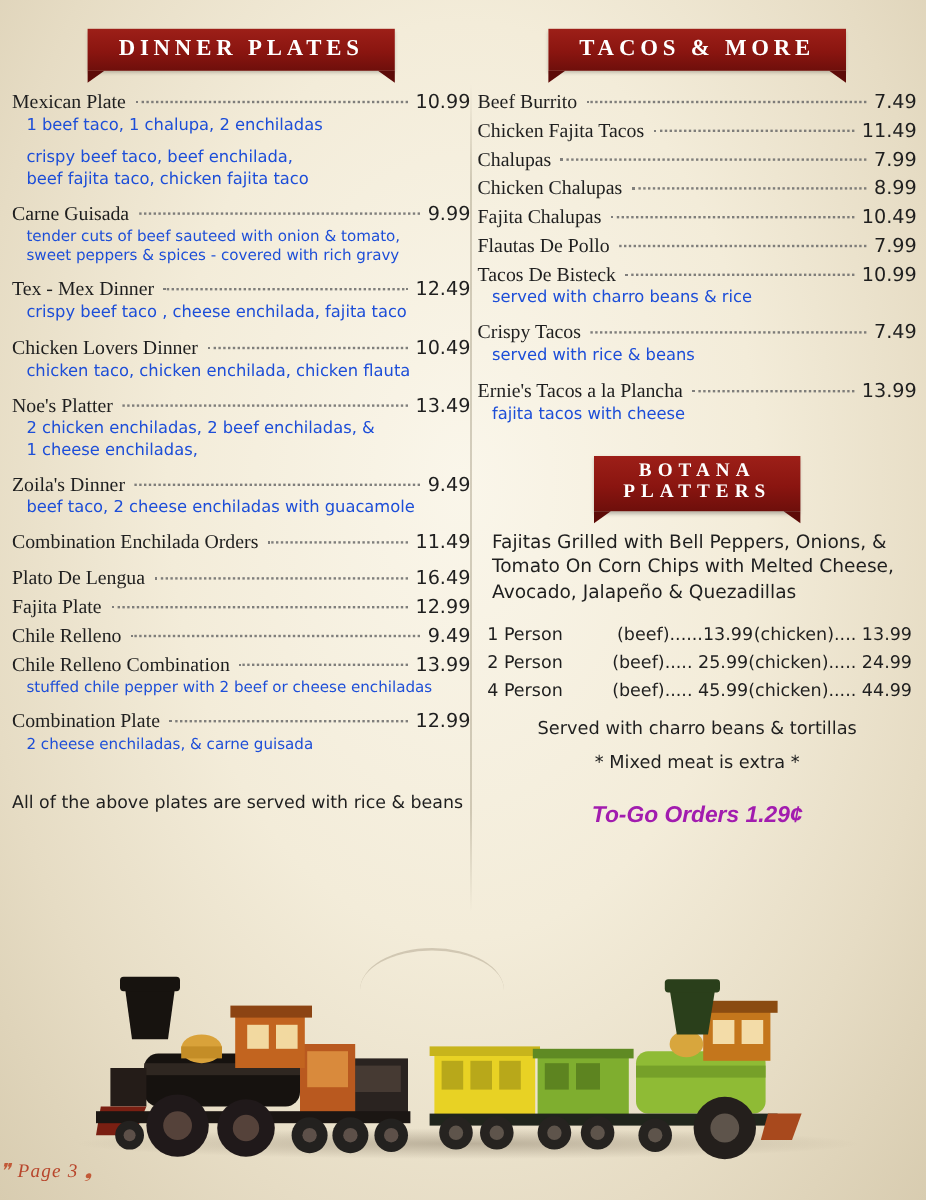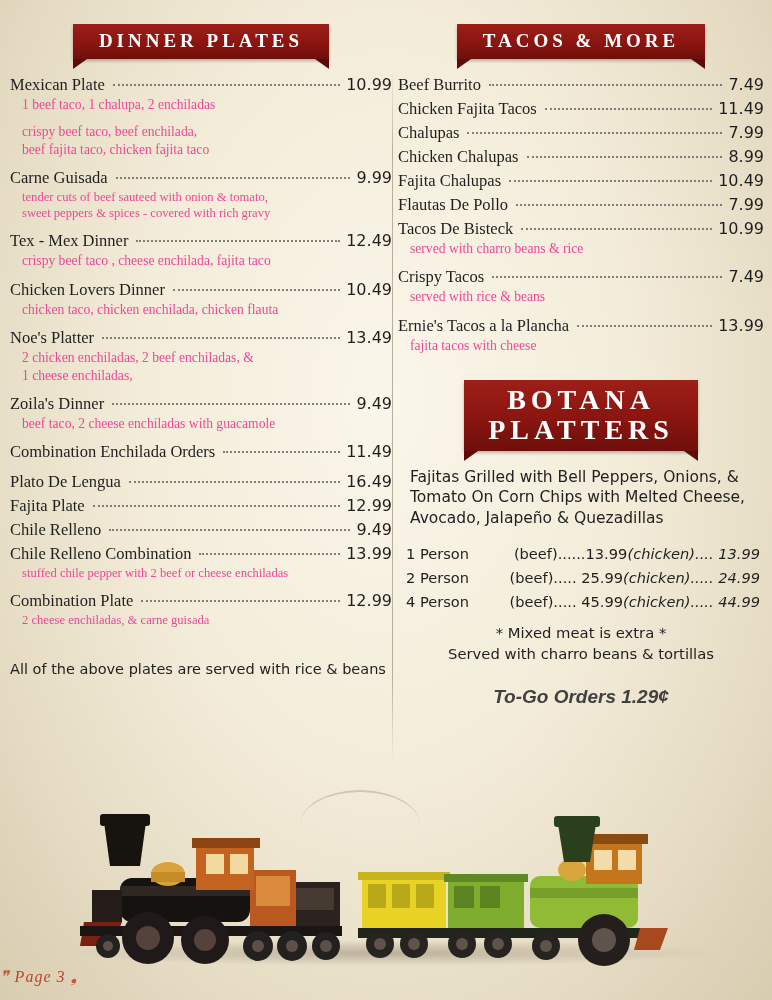--- a/index.html
+++ b/index.html
@@ -33,63 +33,63 @@
     text-align:center;
     line-height:1.05;
     box-shadow:0 2px 3px rgba(0,0,0,.25);
   }
   .banner:before,.banner:after{
     content:"";position:absolute;top:100%;width:0;height:0;
     border-style:solid;
   }
   .banner:before{left:0;border-width:0 0 10px 14px;border-color:transparent transparent transparent #5d0b08;}
   .banner:after{right:0;border-width:0 14px 10px 0;border-color:transparent #5d0b08 transparent transparent;}
-  .banner.two-line{font-size:28px;letter-spacing:5px;padding:5px 24px 7px 24px;}
+  .banner.two-line{font-size:16px;letter-spacing:5px;padding:5px 24px 7px 24px;}
 
   
   .item{margin-bottom:10px;}
   .item-row{display:flex;align-items:baseline;width:100%;}
   .item-name{
     font-size:16.5px;
     color:#1f1f1f;
     white-space:nowrap;
     font-family:Liberation Serif, serif;
   }
   .dots{
     flex:1 1 auto;
     margin:0 6px 0 8px;
     border-bottom:2.5px dotted #6b6b6b;
     transform:translateY(-4px);
     min-width:14px;
     opacity:.85;
   }
   .price{font-size:16px;color:#1f1f1f;white-space:nowrap;}
   .desc{
-    font-size:13.6px;color:#ec4899;margin-top:1px;padding-left:12px;line-height:1.28;font-family:Liberation Serif, serif;
+    font-size:13.6px;color:#1d4ed8;margin-top:1px;padding-left:12px;line-height:1.28;
   }
   .desc.small{font-size:12.6px;}
   .tight{margin-bottom:4px;}
 
   .note-all{
     font-size:14.5px;margin-top:32px;color:#1f1f1f;
   }
 
   
   .botana-text{
     font-size:15.5px;line-height:1.32;color:#1f1f1f;margin:2px 4px 14px 12px;
   }
   .portion-table{margin:0 4px 10px 8px;font-size:14.6px;line-height:1.62;color:#1f1f1f;}
   .portion-row{display:flex;}
   .p-qty{width:112px;white-space:nowrap;}
   .p-beef{width:118px;white-space:nowrap;}
-  .p-chk{white-space:nowrap;font-style:italic;}
+  .p-chk{white-space:nowrap;}
   .centered{text-align:center;font-size:14.8px;line-height:1.38;color:#1f1f1f;margin-top:8px;}
   .togo{
     text-align:center;margin-top:22px;
-    color:#404040;font-weight:bold;font-style:italic;font-size:19px;
+    color:#a21caf;font-weight:bold;font-style:italic;font-size:19px;
     font-family:"Liberation Sans", sans-serif;
   }
 
   
   .page-num{
     position:absolute;left:0;right:4px;bottom:14px;text-align:left;
     color:#b8462c;font-style:italic;font-size:16px;font-family:"Liberation Serif",serif;
     letter-spacing:1px;
   }
   .page-num .swirl{color:#c25a38;}
@@ -311,22 +311,22 @@
           <span class="p-beef">(beef).....  25.99</span>
           <span class="p-chk">(chicken).....  24.99</span>
         </div>
         <div class="portion-row">
           <span class="p-qty">4  Person</span>
           <span class="p-beef">(beef).....  45.99</span>
           <span class="p-chk">(chicken).....  44.99</span>
         </div>
       </div>
 
+    <div class="centered" style="margin-top:0;">Served with charro beans &amp; tortillas</div>
     <div class="centered">* Mixed meat is extra *</div>
-    <div class="centered" style="margin-top:0;">Served with charro beans &amp; tortillas</div>
 
     <div class="togo">To-Go Orders  1.29¢</div>
   </div>
 
   <div class="train-area">
     <div class="shadow"></div>
     <div class="smoke"></div>
     <svg width="772" height="250" viewBox="0 0 772 250" style="position:absolute;left:0;bottom:0;">
 
       <g>

